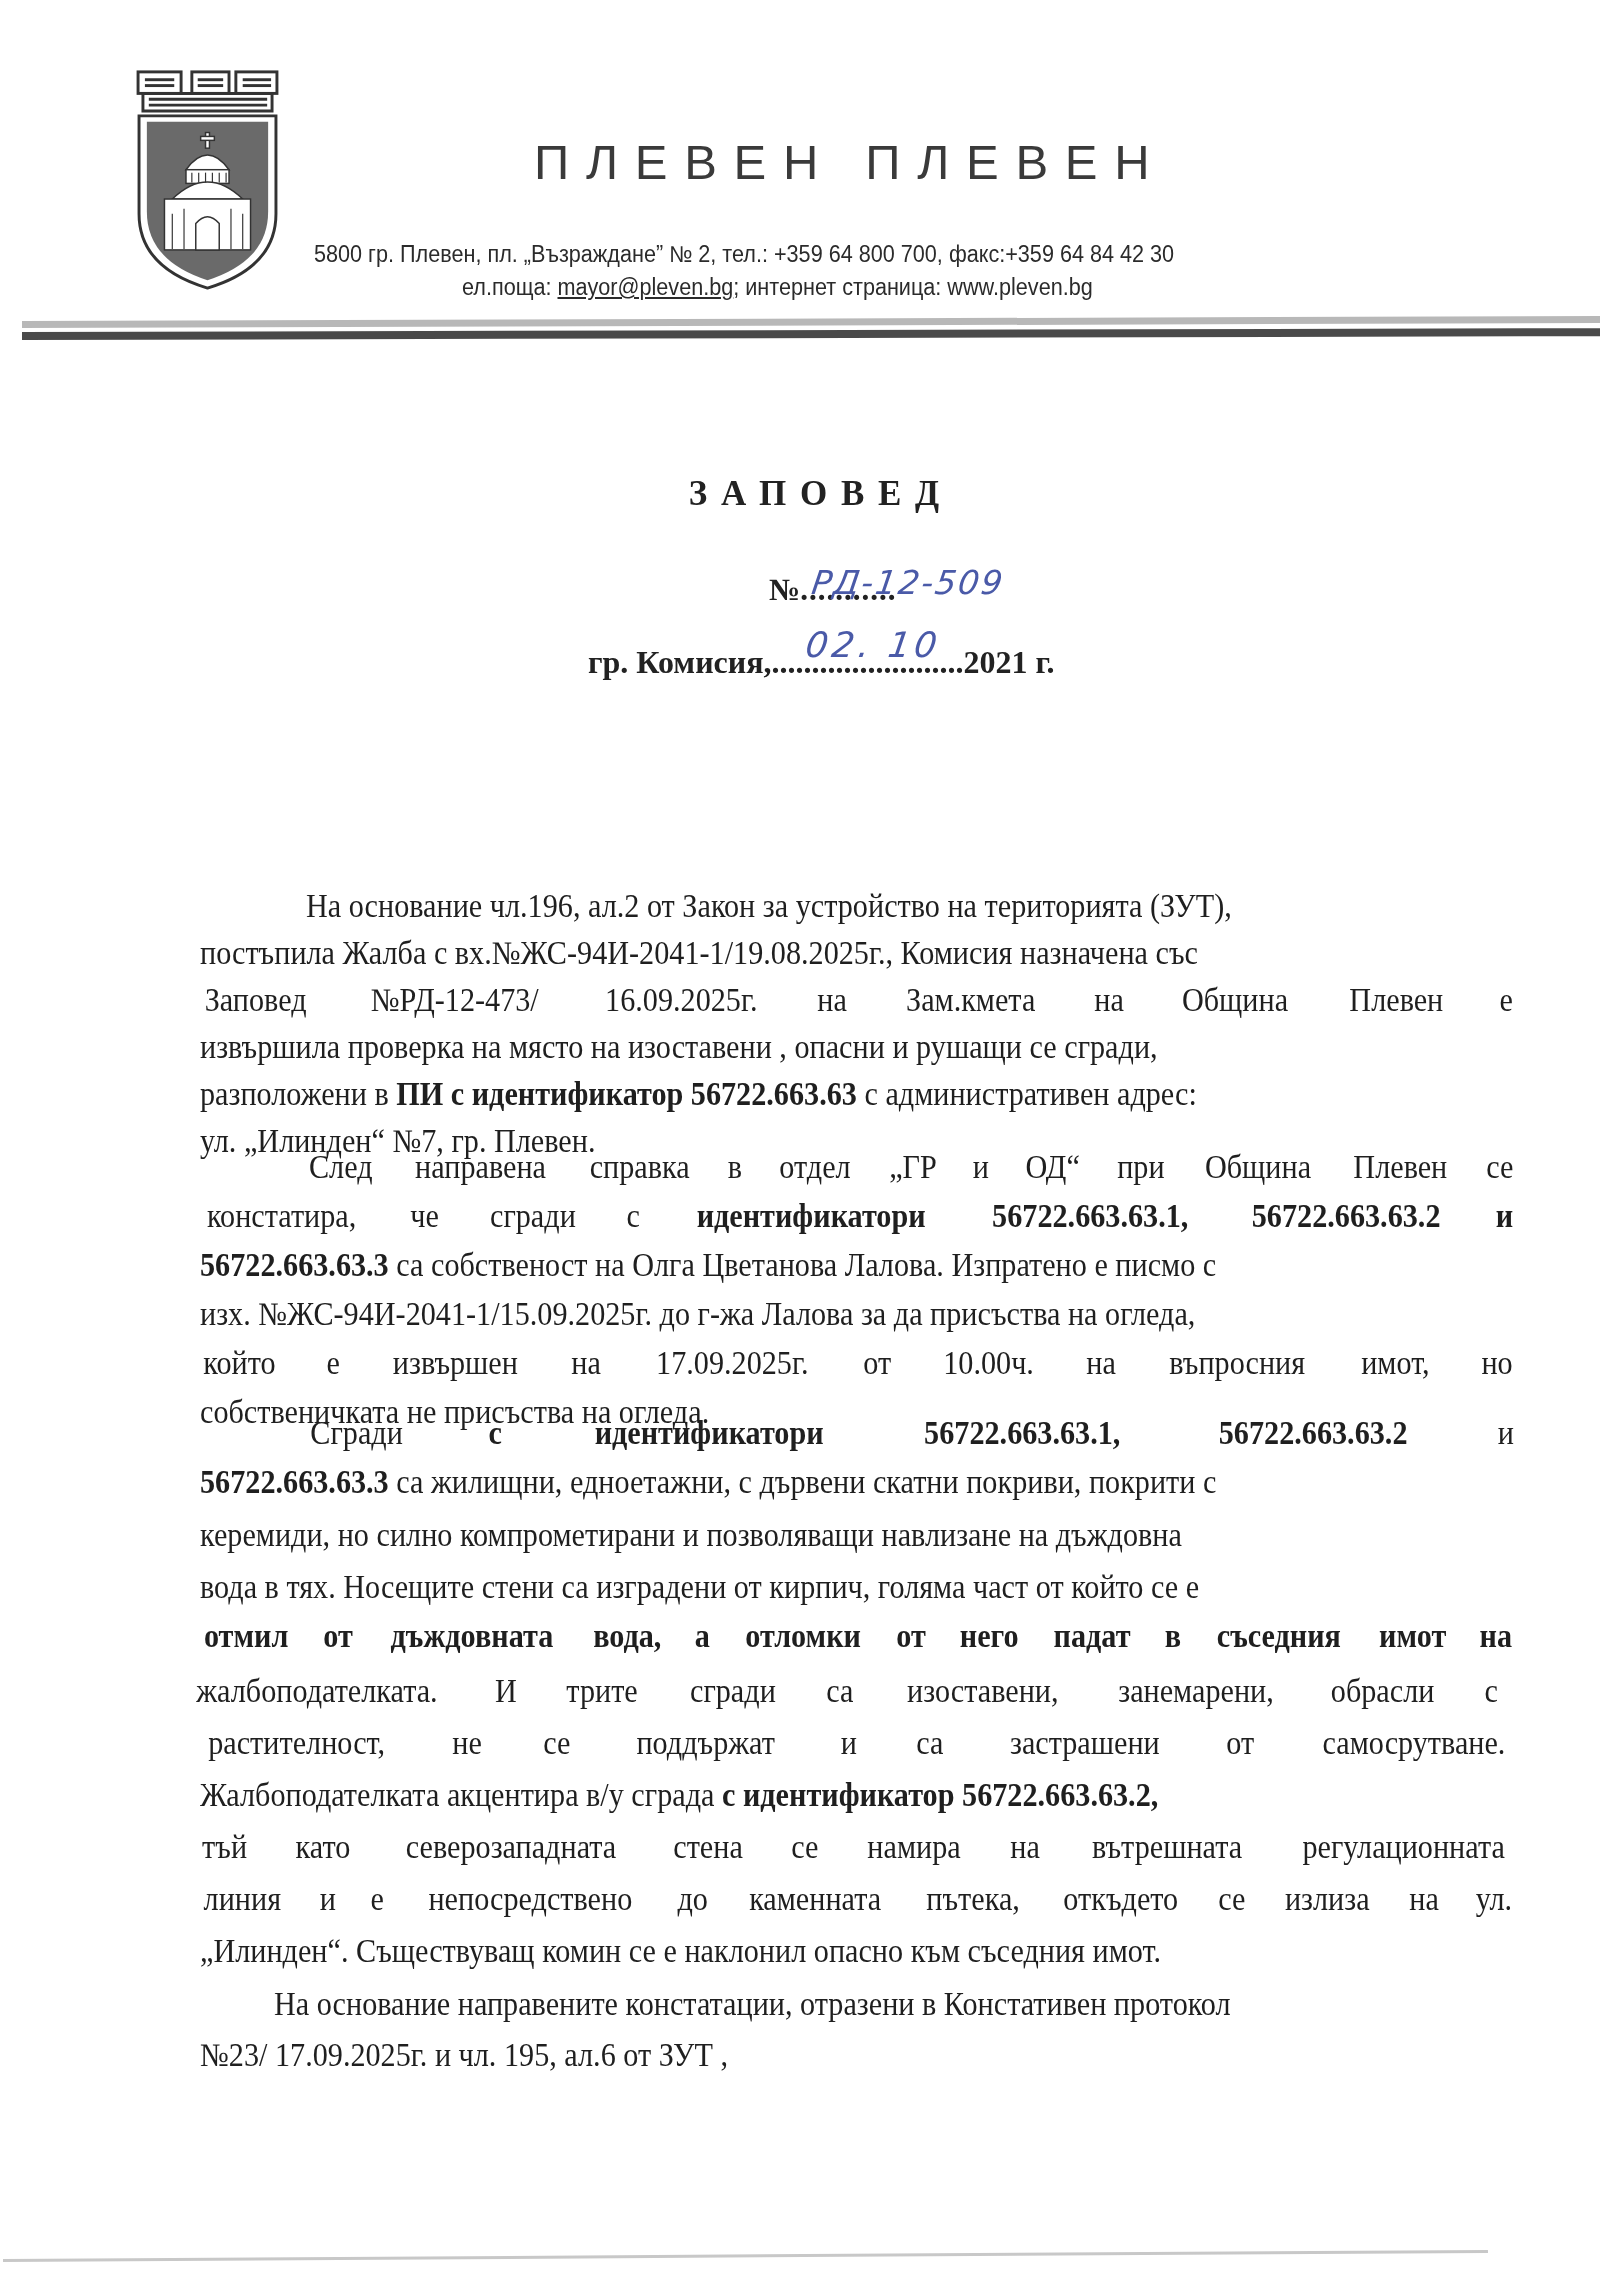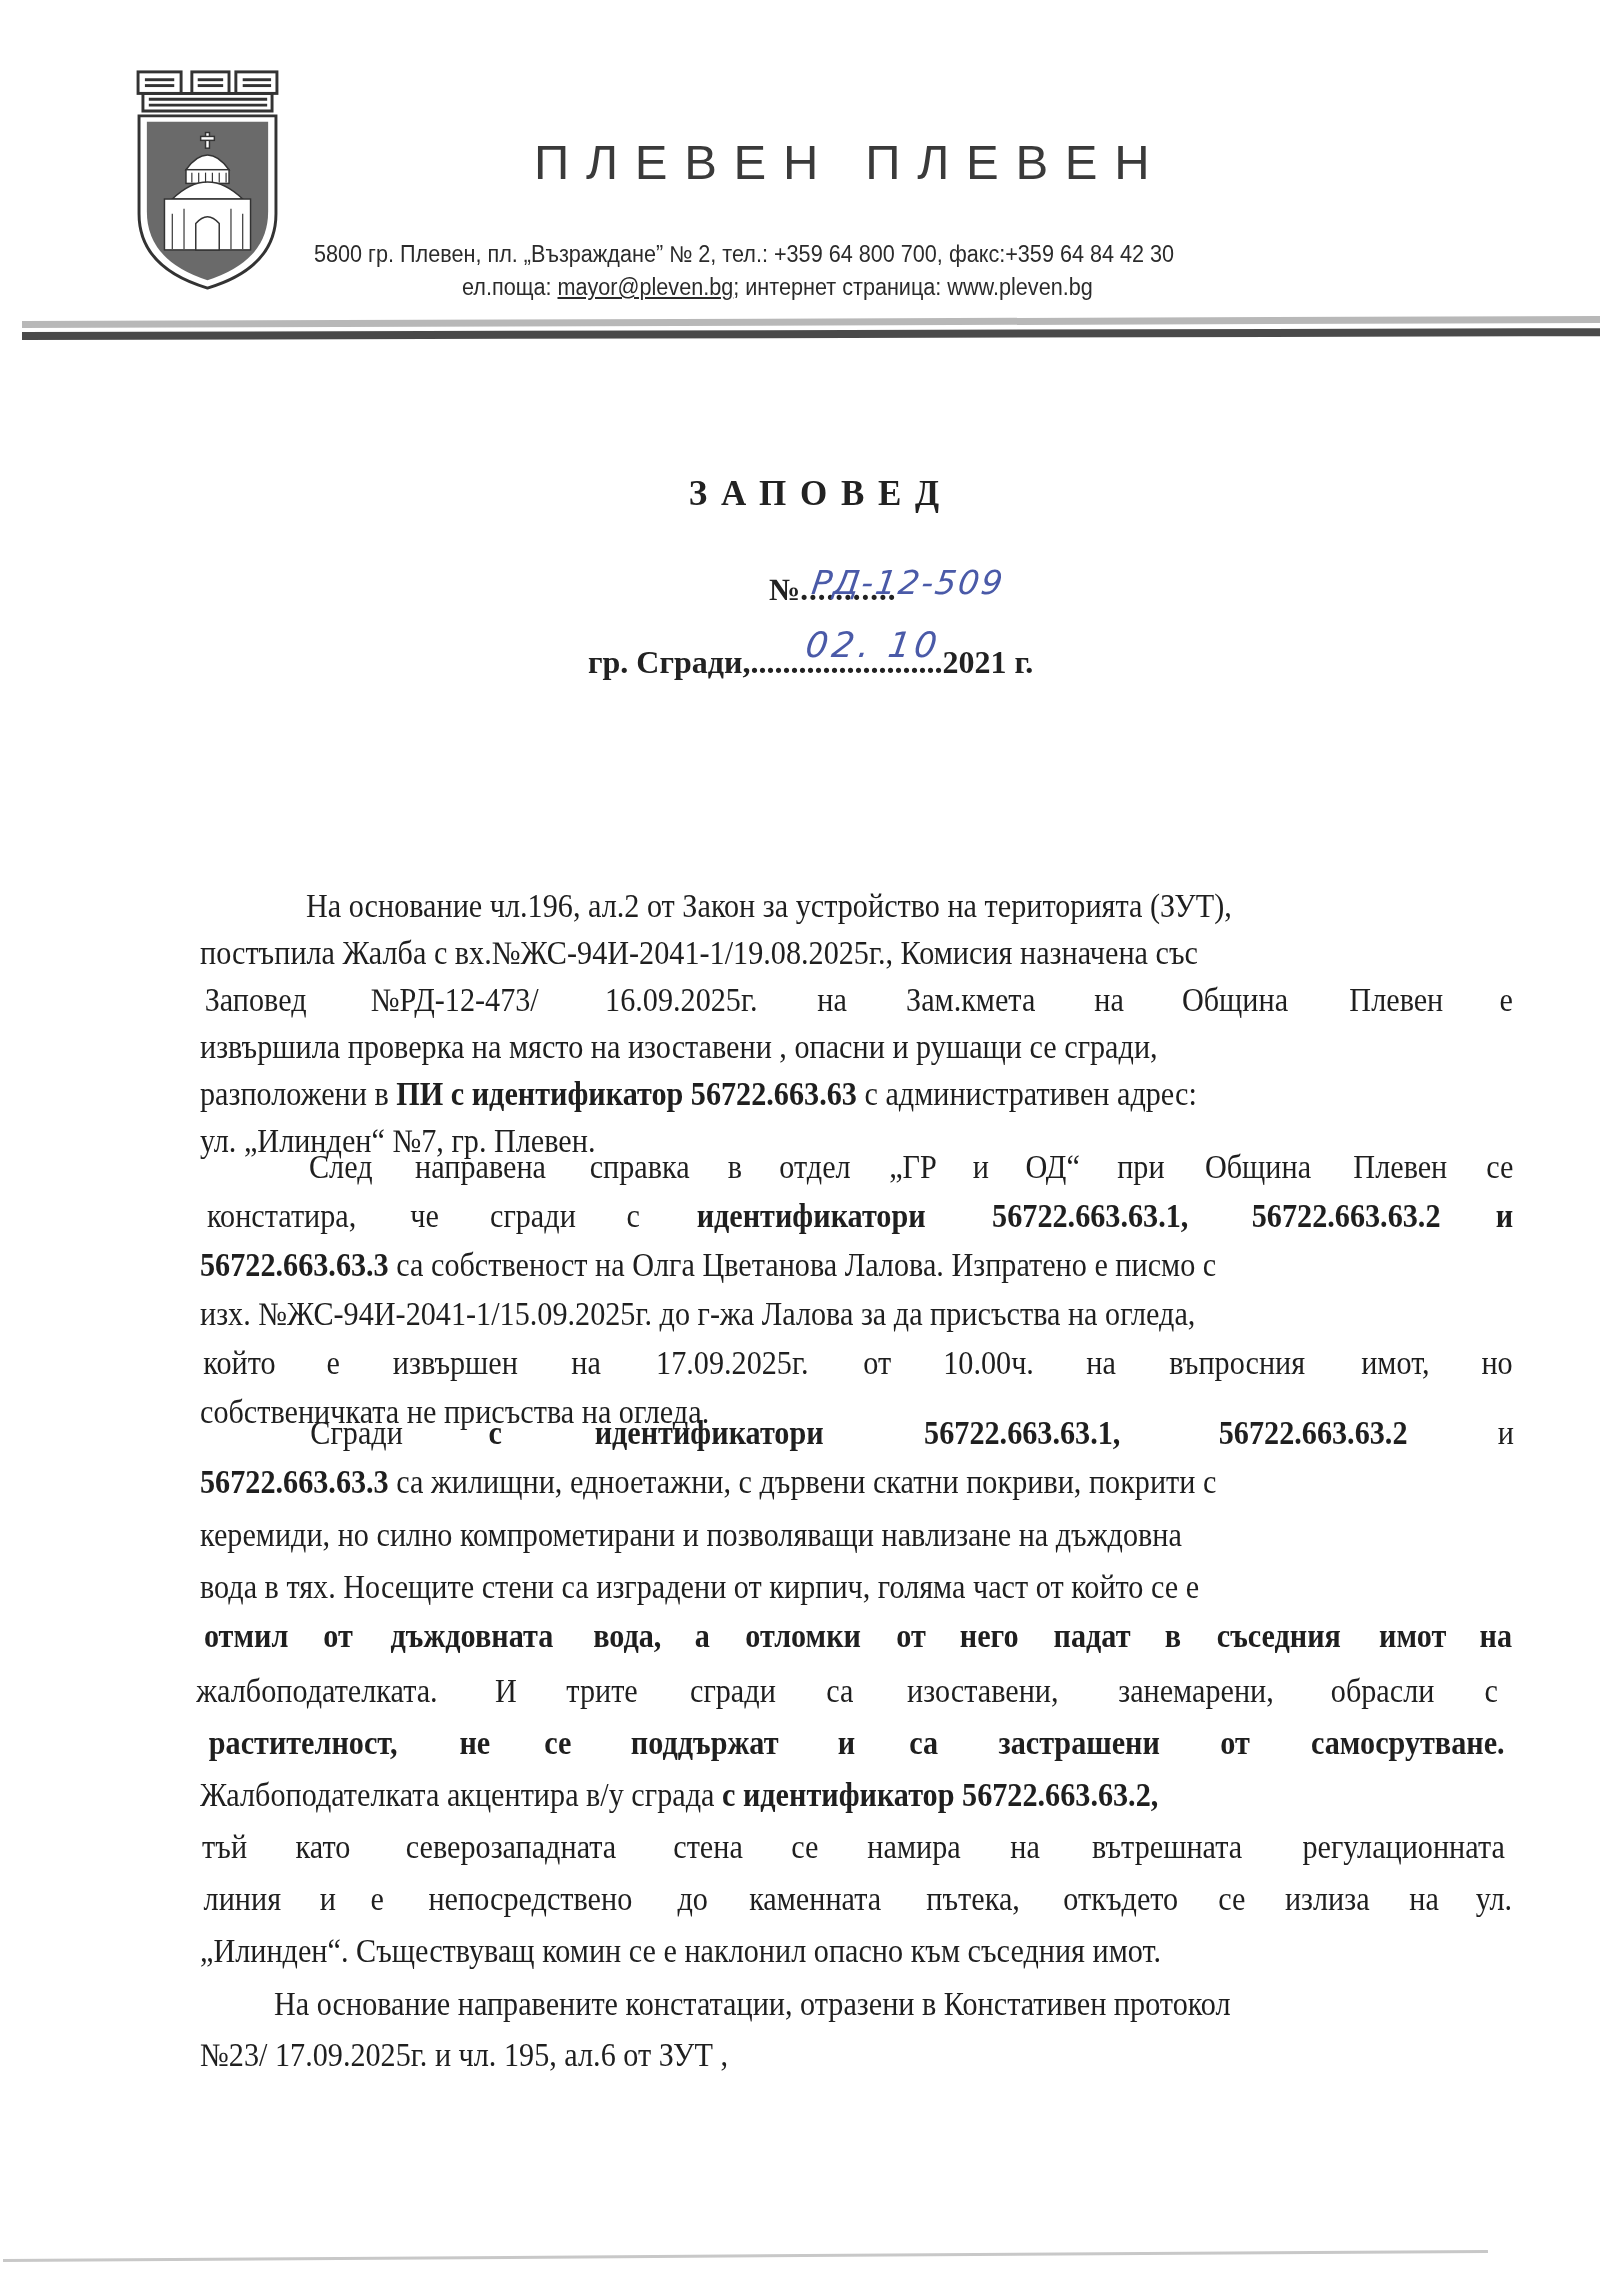--- a/index.html
+++ b/index.html
@@ -94,21 +94,21 @@
   <div class="municipality">ПЛЕВЕН ПЛЕВЕН</div>
   <div class="contact1">5800 гр. Плевен, пл. „Възраждане” № 2, тел.: +359 64 800 700, факс:+359 64 84 42 30</div>
   <div class="contact2"><span>ел.поща: </span><span class="email">mayor@pleven.bg</span><span>; интернет страница: www.pleven.bg</span></div>
 
   <div class="rule-light"></div>
   <div class="rule-dark"></div>
 
   <div class="title">ЗАПОВЕД</div>
   <div class="number-line"><span>№</span><span class="dots">...........</span></div>
   <div class="hw hw-number">РД-12-509</div>
-  <div class="date-line"><span>гр. Сгради,</span><span>........................</span><span>2021 г.</span></div>
+  <div class="date-line"><span>гр. Комисия,</span><span>........................</span><span>2021 г.</span></div>
   <div class="hw hw-date">02. 10</div>
 
   <div class="line" style="left:306px; top:888px;">На основание  чл.196, ал.2 от Закон за устройство на територията (ЗУТ),</div>
   <div class="line" style="left:200px; top:935px;">постъпила Жалба с вх.№ЖС-94И-2041-1/19.08.2025г.,  Комисия назначена със</div>
   <div class="line just" style="left:200px; top:982px; width:1314px;">
       <span class="w" style="display: inline-block; transform: scaleX(0.915); transform-origin: center center;">Заповед</span>
       <span class="w" style="display: inline-block; transform: scaleX(0.915); transform-origin: center center;">№РД-12-473/</span>
       <span class="w" style="display: inline-block; transform: scaleX(0.915); transform-origin: center center;">16.09.2025г.</span>
       <span class="w" style="display: inline-block; transform: scaleX(0.915); transform-origin: center center;">на</span>
       <span class="w" style="display: inline-block; transform: scaleX(0.915); transform-origin: center center;">Зам.кмета</span>
@@ -192,21 +192,21 @@
       <span class="w" style="display: inline-block; transform: scaleX(0.915); transform-origin: center center;">жалбоподателката.</span>
       <span class="w" style="display: inline-block; transform: scaleX(0.915); transform-origin: center center;">И</span>
       <span class="w" style="display: inline-block; transform: scaleX(0.915); transform-origin: center center;">трите</span>
       <span class="w" style="display: inline-block; transform: scaleX(0.915); transform-origin: center center;">сгради</span>
       <span class="w" style="display: inline-block; transform: scaleX(0.915); transform-origin: center center;">са</span>
       <span class="w" style="display: inline-block; transform: scaleX(0.915); transform-origin: center center;">изоставени,</span>
       <span class="w" style="display: inline-block; transform: scaleX(0.915); transform-origin: center center;">занемарени,</span>
       <span class="w" style="display: inline-block; transform: scaleX(0.915); transform-origin: center center;">обрасли</span>
       <span class="w" style="display: inline-block; transform: scaleX(0.915); transform-origin: center center;">с</span>
     </div>
-  <div class="line just" style="left:200px; top:1725px; width:1314px;font-weight:bold;">
+  <div class="line just" style="left:200px; top:1725px; width:1314px;">
       <span class="w" style="display: inline-block; transform: scaleX(0.915); transform-origin: center center;">растителност,</span>
       <span class="w" style="display: inline-block; transform: scaleX(0.915); transform-origin: center center;">не</span>
       <span class="w" style="display: inline-block; transform: scaleX(0.915); transform-origin: center center;">се</span>
       <span class="w" style="display: inline-block; transform: scaleX(0.915); transform-origin: center center;">поддържат</span>
       <span class="w" style="display: inline-block; transform: scaleX(0.915); transform-origin: center center;">и</span>
       <span class="w" style="display: inline-block; transform: scaleX(0.915); transform-origin: center center;">са</span>
       <span class="w" style="display: inline-block; transform: scaleX(0.915); transform-origin: center center;">застрашени</span>
       <span class="w" style="display: inline-block; transform: scaleX(0.915); transform-origin: center center;">от</span>
       <span class="w" style="display: inline-block; transform: scaleX(0.915); transform-origin: center center;">самосрутване.</span>
     </div>

